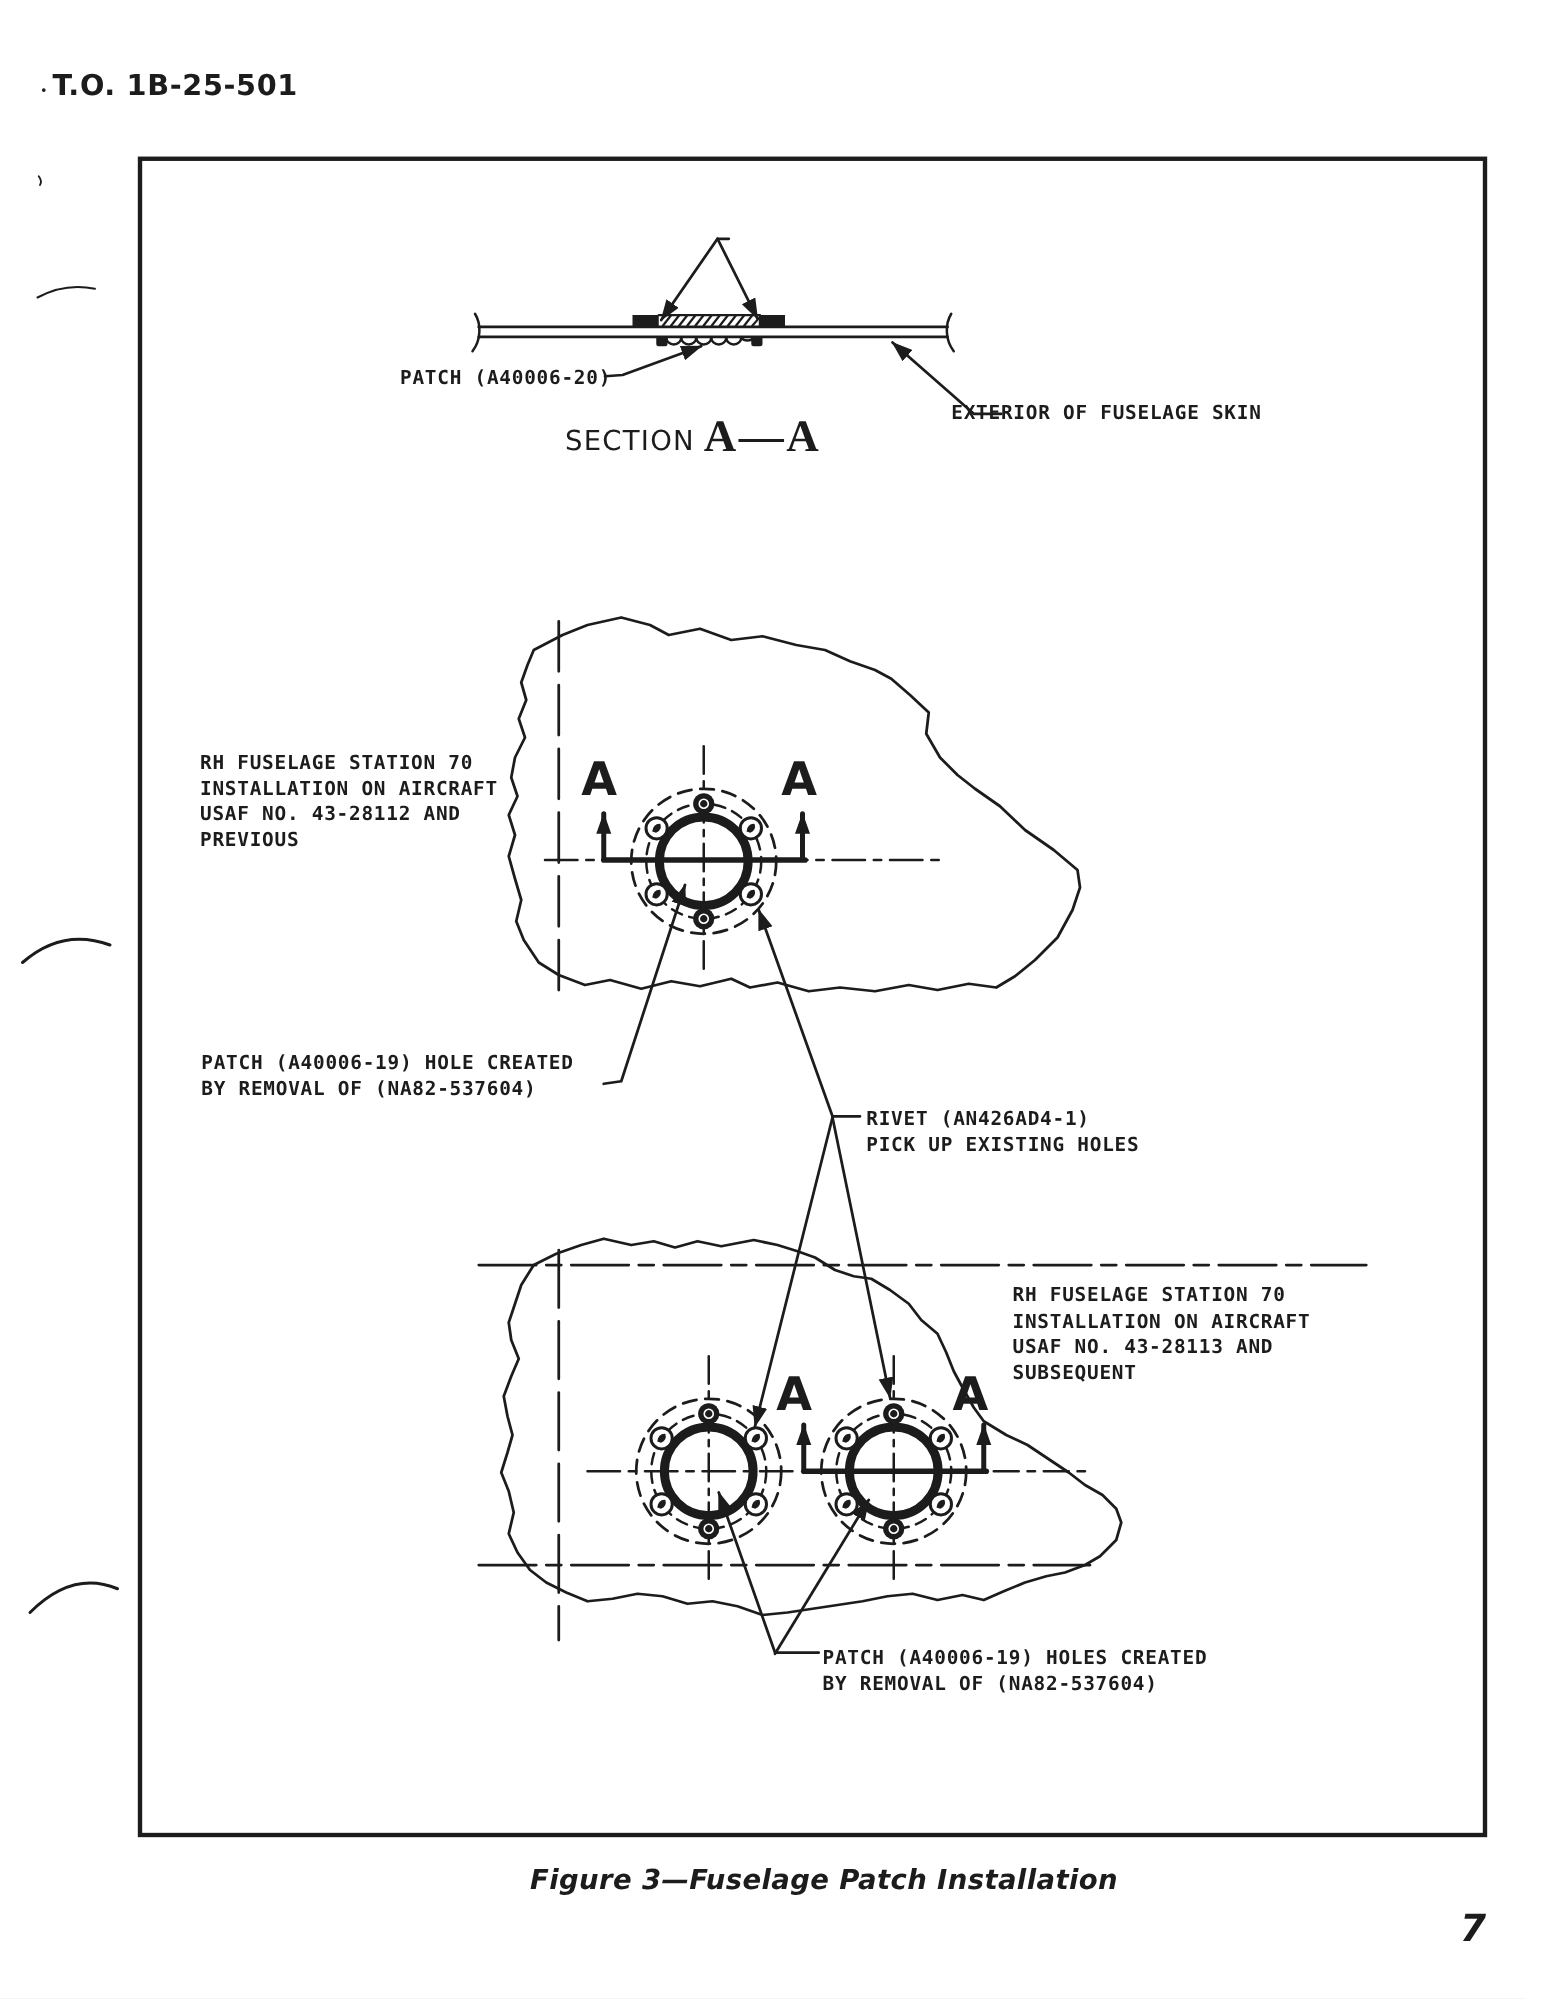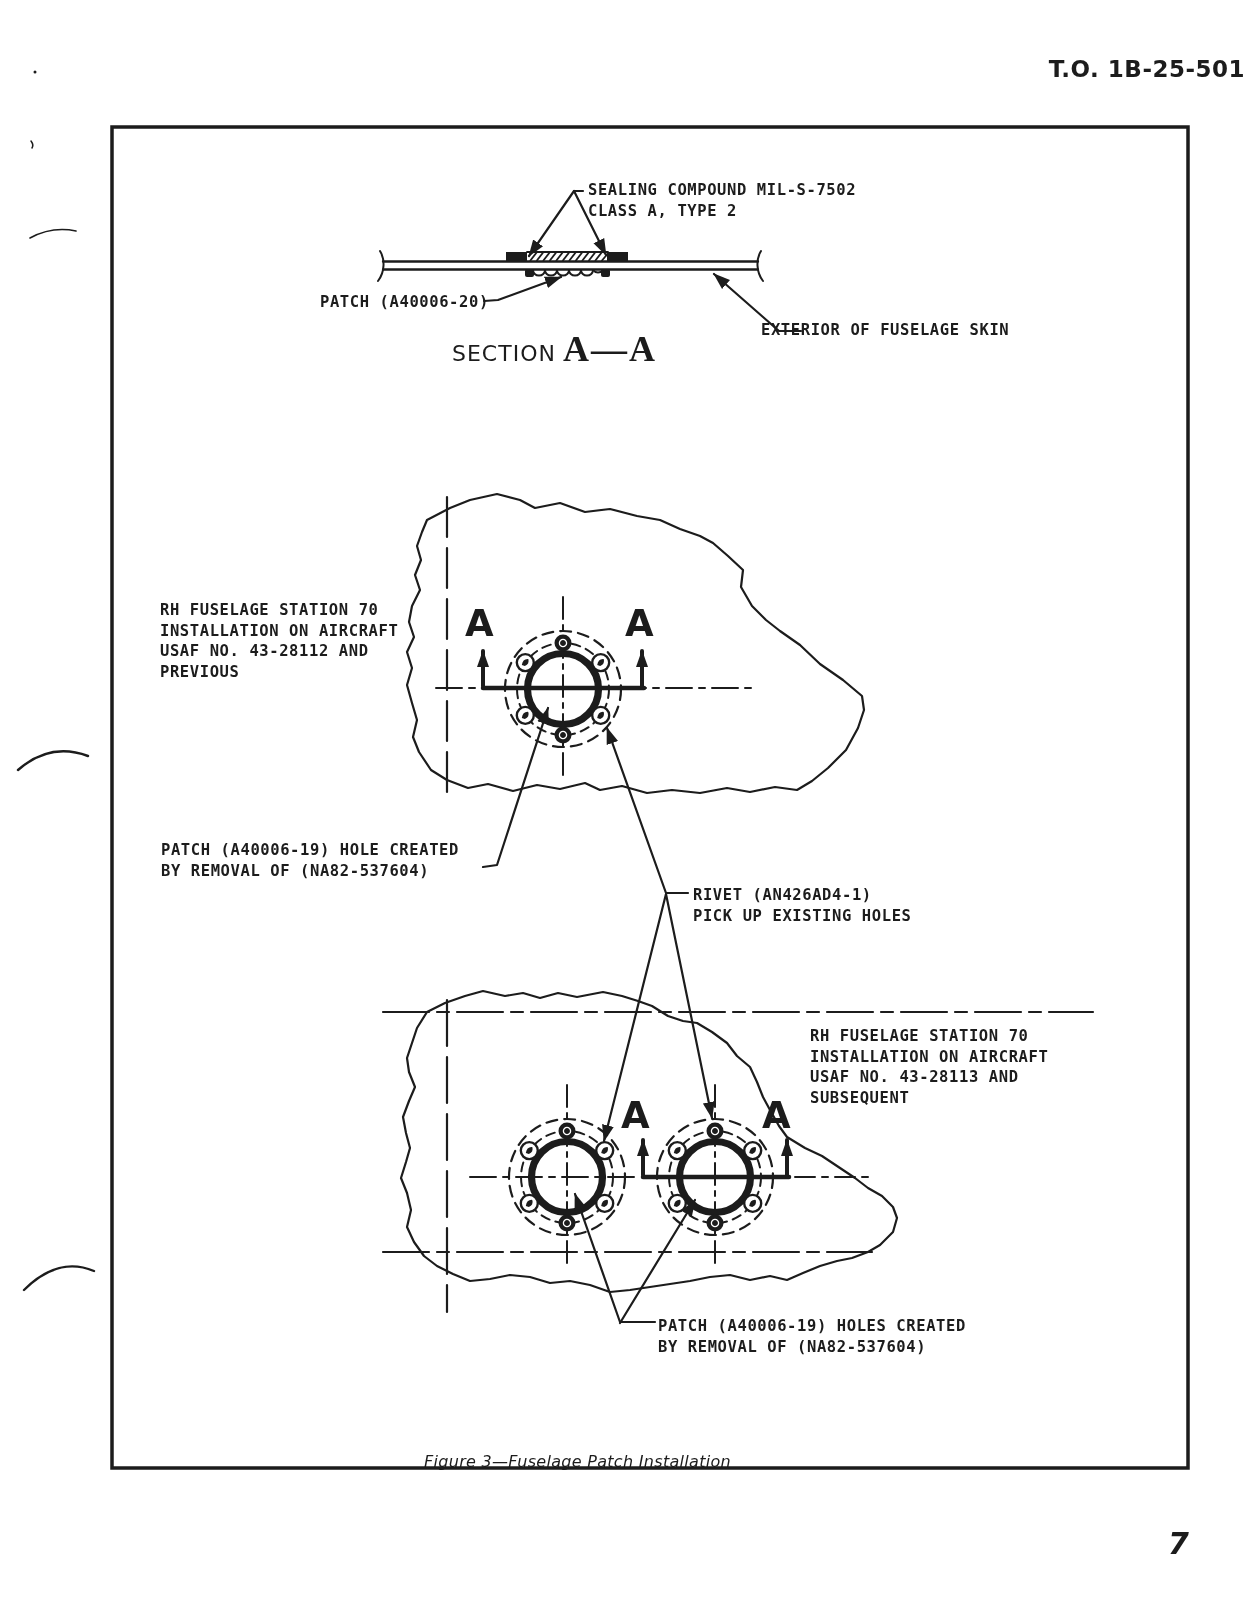--- a/index.html
+++ b/index.html
@@ -6,38 +6,38 @@
   .page{
     position:relative;width:1245px;height:1599px;background:#ffffff;
     font-family:"DejaVu Sans Mono",monospace;color:#1c1c1c;overflow:hidden;
     margin:0 auto;
   }
   .lbl{
     position:absolute;font-size:15.5px;font-weight:bold;letter-spacing:.6px;
     line-height:20.5px;white-space:pre-line;color:#1c1c1c;
   }
   .hdr{
-    position:absolute;top:56px;left:0;right:0;text-align:right;padding-left:42px;
+    position:absolute;top:56px;left:0;right:0;text-align:left;padding-left:42px;
     font-family:"DejaVu Sans",sans-serif;font-weight:bold;font-size:23px;letter-spacing:.5px;
   }
   .a-marker{
     position:absolute;font-family:"DejaVu Sans",sans-serif;font-weight:bold;font-size:37px;
     line-height:36px;
   }
   .section-word{
     position:absolute;left:452px;top:341px;font-family:"DejaVu Sans",sans-serif;
     font-weight:normal;font-size:22px;letter-spacing:1px;
   }
   .section-name{
     position:absolute;left:563px;top:328px;font-family:Liberation Serif, serif;
     font-weight:600;font-size:36px;letter-spacing:2px;
   }
   .caption{
-    position:absolute;left:424px;top:1452px;font-family:"DejaVu Sans",sans-serif;
-    font-weight:normal;font-style:italic;font-size:16px;letter-spacing:.3px;
+    position:absolute;left:424px;top:1492px;font-family:"DejaVu Sans",sans-serif;
+    font-weight:bold;font-style:italic;font-size:22px;letter-spacing:.3px;
   }
   .pagenum{
     position:absolute;left:1168px;top:1526px;font-family:"DejaVu Sans",sans-serif;
     font-weight:bold;font-style:italic;font-size:30px;
   }
   svg{position:absolute;left:0;top:0;}
   svg .ln{stroke:#1c1c1c;fill:none;stroke-linecap:round;stroke-linejoin:round;}
 </style>
 </head>
 <body>
@@ -155,22 +155,20 @@
 
       <path class="ln" d="M643,1177 H789" stroke-width="4.5"></path>
       <line class="ln" x1="643" y1="1175" x2="643" y2="1140" stroke-width="4" marker-end="url(#ah)"></line>
       <line class="ln" x1="787" y1="1175" x2="787" y2="1140" stroke-width="4" marker-end="url(#ah)"></line>
 
       <path class="ln" d="M655,1322 L620,1322 L575,1194" stroke-width="2.2" marker-end="url(#ah)"></path>
       <path class="ln" d="M620,1323 L695,1200" stroke-width="2.2" marker-end="url(#ah)"></path>
     </g>
   </svg>
 
-  <div class="lbl" style="left:588px;top:180px">SEALING COMPOUND MIL-S-7502
-CLASS A, TYPE 2</div>
   <div class="lbl" style="left:320px;top:292px">PATCH (A40006-20)</div>
   <div class="lbl" style="left:761px;top:320px">EXTERIOR OF FUSELAGE SKIN</div>
   <div class="section-word">SECTION</div>
   <div class="section-name">A—A</div>
   <div class="lbl" style="left:160px;top:600px">RH FUSELAGE STATION 70
 INSTALLATION ON AIRCRAFT
 USAF NO. 43-28112 AND
 PREVIOUS</div>
   <div class="lbl" style="left:161px;top:840px">PATCH (A40006-19) HOLE CREATED
 BY REMOVAL OF (NA82-537604)</div>

